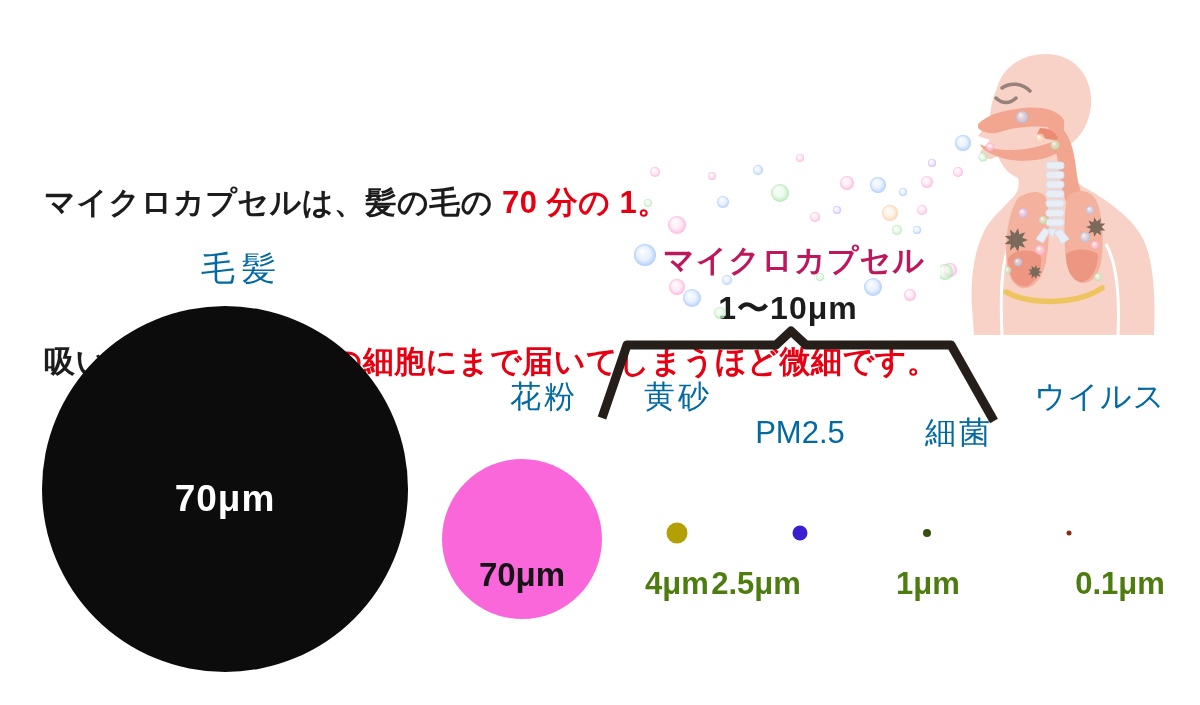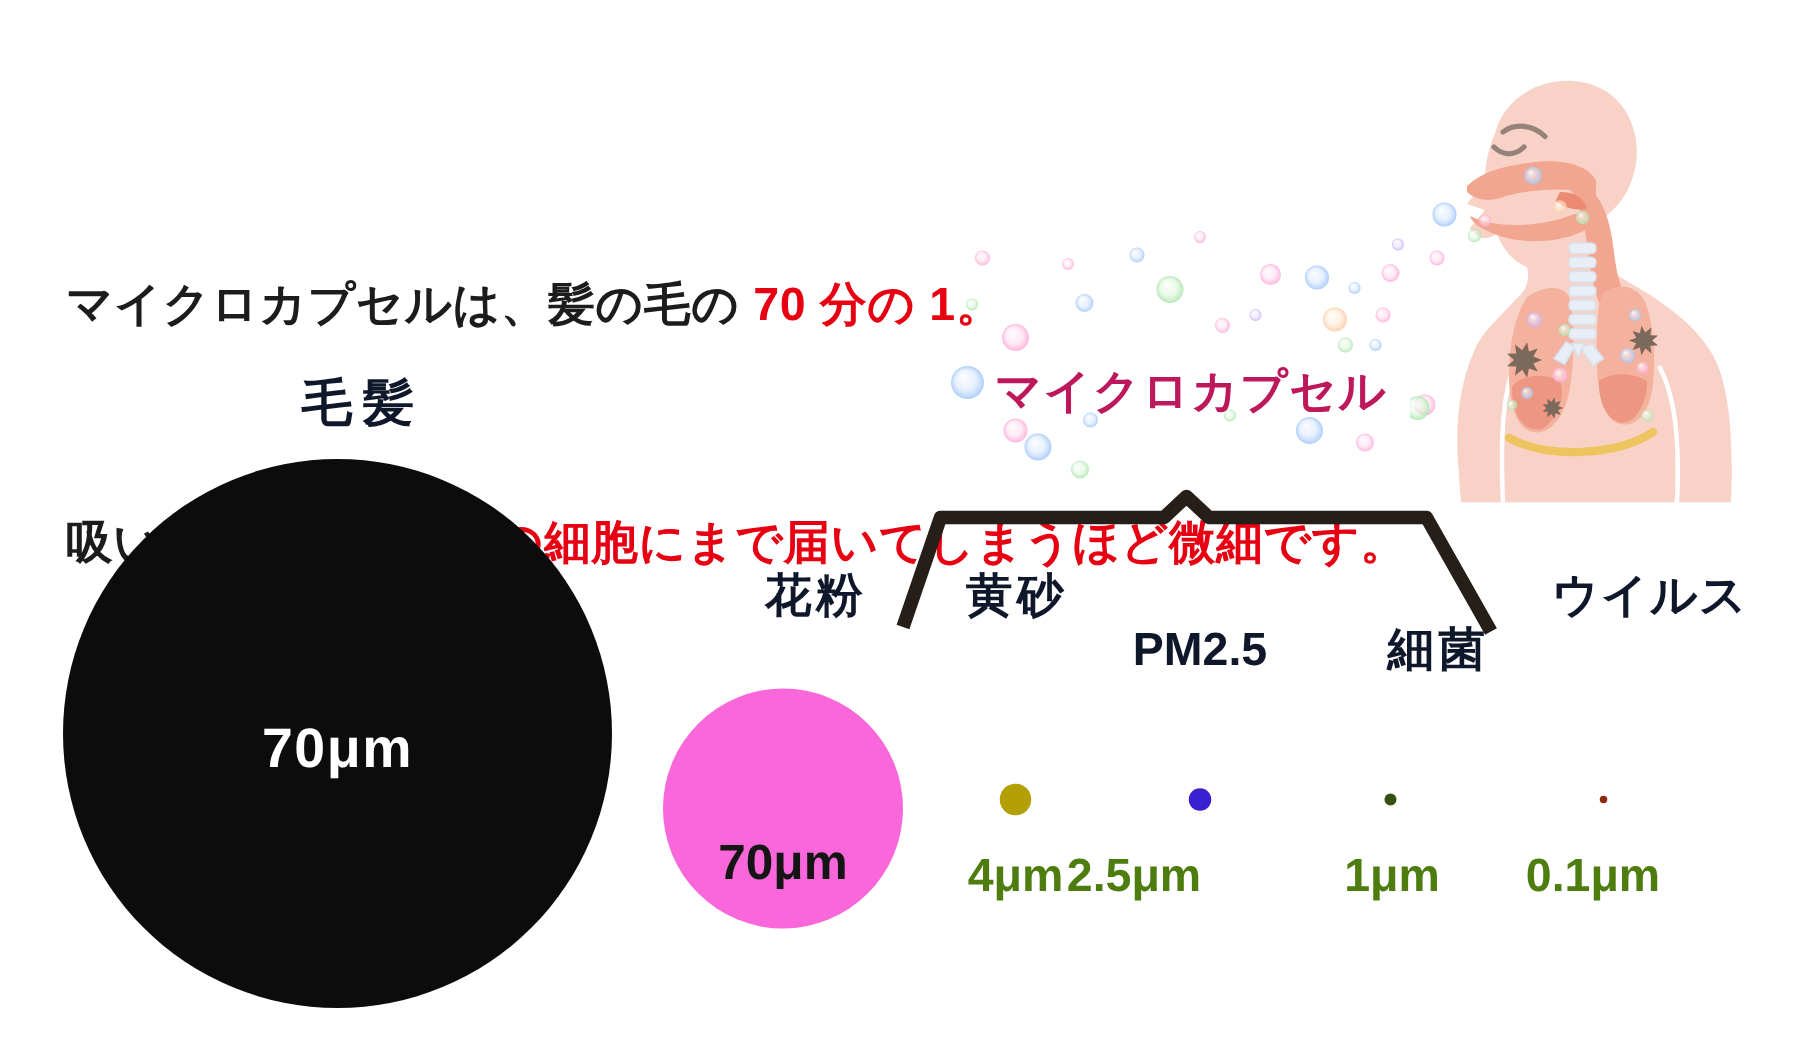--- a/index.html
+++ b/index.html
@@ -3,21 +3,21 @@
 <meta charset="utf-8">
 <style>
   html,body{margin:0;padding:0;background:#fff;}
   .canvas{
     position:relative;width:1200px;height:705px;background:#ffffff;
     overflow:hidden;font-family:"Liberation Sans","DejaVu Sans",sans-serif;
   }
   .abs{position:absolute;}
   .headline{left:44px;top:70px;font-size:31px;font-weight:bold;
     color:#1c1c1c;line-height:53px;letter-spacing:0.5px;white-space:pre;}
-  .label-jp{font-weight:bold;color:#0f172a;white-space:nowrap;}
+  .label-jp{font-weight:normal;color:#0369a1;white-space:nowrap;}
   .center-x{transform:translateX(-50%);}
   .circle{border-radius:50%;}
   .hair-circle{left:42px;top:306px;width:366px;height:366px;}
   .hair-size{left:42px;top:478px;width:366px;text-align:center;color:#ffffff;
     font-size:37px;font-weight:bold;letter-spacing:1px;}
   .hair-label{left:242px;top:246px;font-size:34px;letter-spacing:7px;}
   .pollen-circle{left:442px;top:459px;width:160px;height:160px;}
   .pollen-size{left:442px;top:556px;width:160px;text-align:center;color:#151515;
     font-size:33px;font-weight:bold;}
   .micro-label{left:794px;top:240px;font-size:31px;font-weight:bold;letter-spacing:1px;}
@@ -41,39 +41,40 @@
 
   <div class="abs label-jp hair-label center-x">毛髪</div>
   <div class="abs circle hair-circle" style="background-color: rgb(12, 12, 12);"></div>
   <div class="abs hair-size">70μm</div>
 
   <div class="abs label-jp p-label center-x" style="left:544px;">花粉</div>
   <div class="abs circle pollen-circle" style="background-color: rgb(249, 103, 218);"></div>
   <div class="abs pollen-size">70μm</div>
 
   <div class="abs label-jp micro-label center-x" style="color: #be185d;">マイクロカプセル</div>
+  <div class="abs micro-range center-x">1〜10μm</div>
 
   <svg class="abs" style="left:585px;top:326px;" width="420" height="104" viewBox="0 0 420 104">
     <polyline points="17,92 42,19 191,19 206,5 221,19 366,19 409,95" fill="none" stroke-width="9" stroke-linejoin="round" stroke-linecap="butt" style="stroke: rgb(38, 31, 25);"></polyline>
   </svg>
 
   <div class="abs label-jp p-label center-x" style="left:678px;">黄砂</div>
   <div class="abs label-jp p-label center-x" style="left:800px;letter-spacing:0;margin-top:36px;">PM2.5</div>
   <div class="abs label-jp p-label center-x" style="left:959px;margin-top:36px;">細菌</div>
   <div class="abs label-jp p-label center-x" style="left:1064px;letter-spacing:1px;margin-left:36px;">ウイルス</div>
 
   <span class="abs p-dot dot-0" style="height: 21px; width: 21px; background-color: rgb(179, 160, 5);"></span>
   <span class="abs p-dot dot-1" style="height: 15px; width: 15px; background-color: rgb(58, 31, 208);"></span>
   <span class="abs p-dot dot-2" style="height: 8px; width: 8px; background-color: rgb(54, 81, 15);"></span>
   <span class="abs p-dot dot-3" style="height: 5px; width: 5px; background-color: rgb(140, 42, 16);"></span>
 
   <div class="abs p-size center-x" style="left:677px;">4μm</div>
   <div class="abs p-size center-x" style="left:756px;">2.5μm</div>
   <div class="abs p-size center-x" style="left:928px;">1μm</div>
-  <div class="abs p-size center-x" style="left:1062px;">0.1μm</div>
+  <div class="abs p-size center-x" style="left:1120px;">0.1μm</div>
 
   <svg class="abs" style="left:600px;top:118px;" width="400" height="225" viewBox="0 0 400 225">
     <defs>
       <radialGradient id="bp" cx="0.5" cy="0.5" r="0.5" fx="0.35" fy="0.3">
         <stop offset="0%" stop-color="#ffffff" stop-opacity="0.95"></stop>
         <stop offset="55%" stop-color="#ffe0f0" stop-opacity="0.55"></stop>
         <stop offset="100%" stop-color="#ffa9d9" stop-opacity="0.85"></stop>
       </radialGradient>
       <radialGradient id="bb" cx="0.5" cy="0.5" r="0.5" fx="0.35" fy="0.3">
         <stop offset="0%" stop-color="#ffffff" stop-opacity="0.95"></stop>

